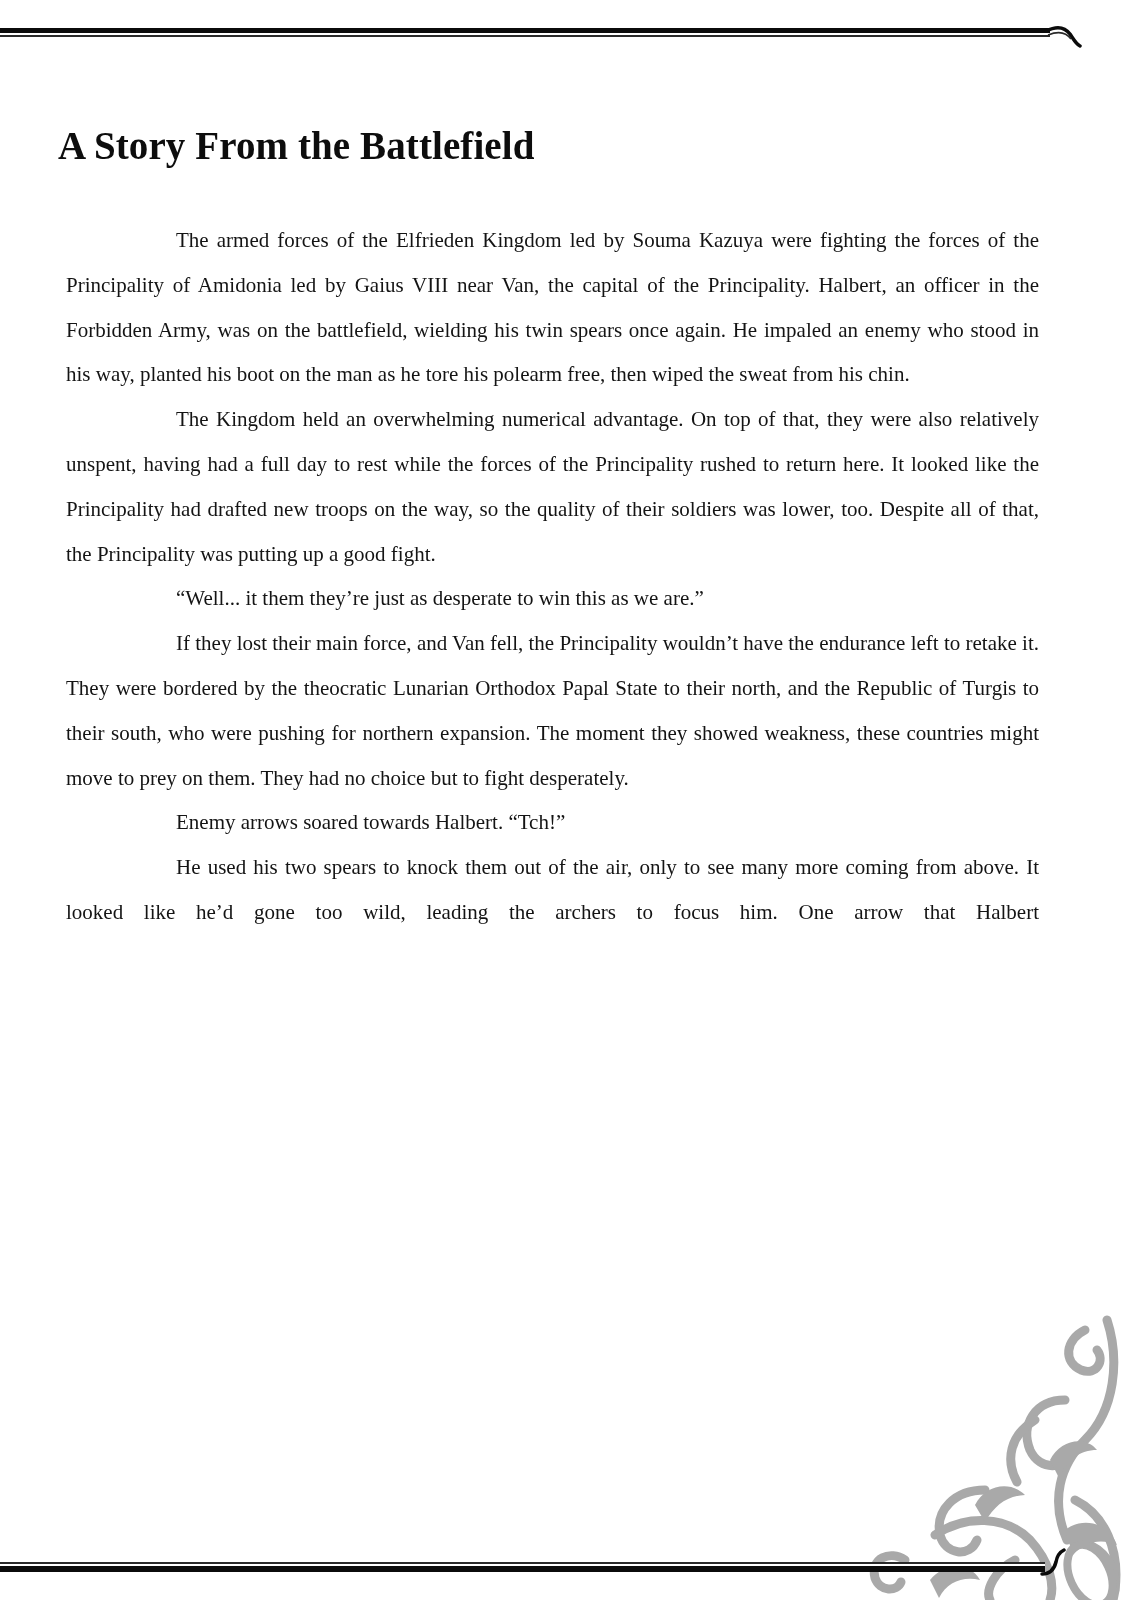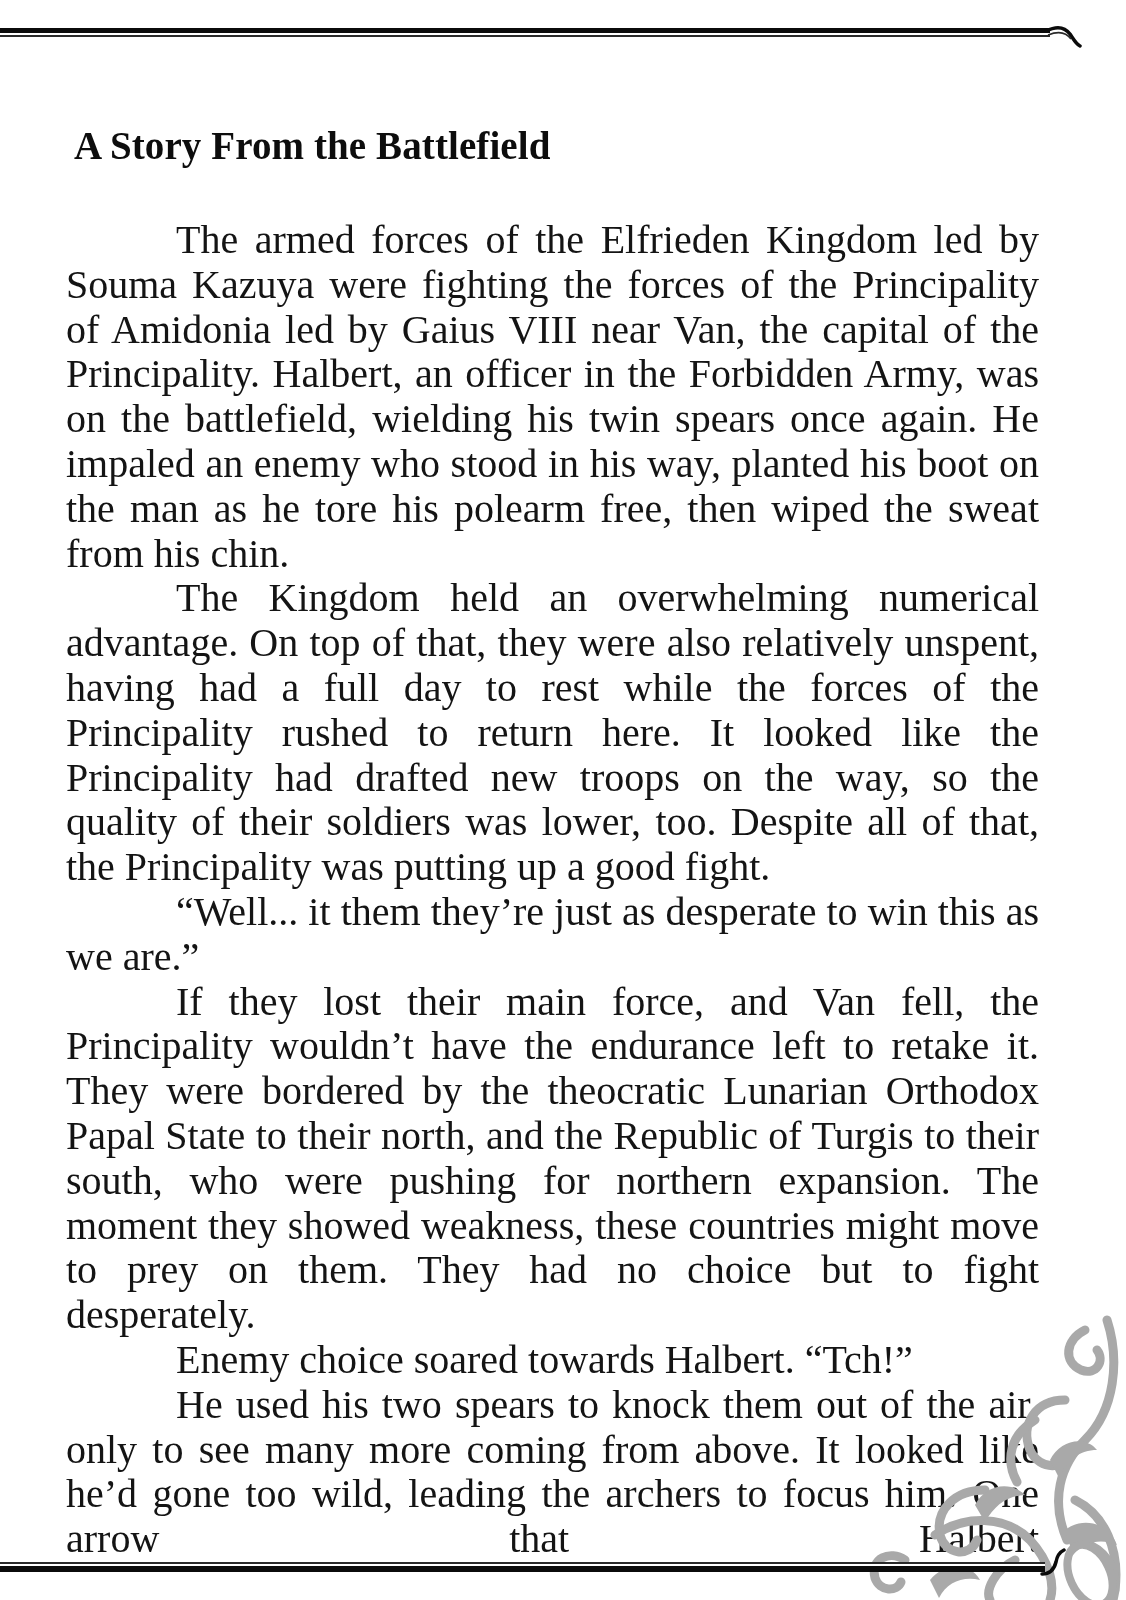--- a/index.html
+++ b/index.html
@@ -16,30 +16,30 @@
   .rule-bottom .gap { height: 2px; background: #fff; }
   .rule-bottom .thick { height: 6px; background: #0b0b0b; }
 
   .curl { position: absolute; }
   .curl-top { left: 1044px; top: 20px; }
   .curl-bottom { left: 1040px; top: 1548px; }
 
   .ornament { position: absolute; left: 835px; top: 1300px; width: 291px; height: 300px; }
 
   .title {
-    position: absolute; left: 74px; top: 122px;
+    position: absolute; left: 58px; top: 122px;
     font-family: "Liberation Serif", "DejaVu Serif", serif;
     font-weight: bold; font-size: 39px; line-height: 48px;
     color: #0d0d0d; margin: 0; letter-spacing: 0.1px;
   }
 
   .body {
     position: absolute; left: 66px; top: 218px; width: 973px;
     font-family: "Liberation Serif", "DejaVu Serif", serif;
-    font-size: 40px; line-height: 44.8px; color: #141414;
+    font-size: 21px; line-height: 44.8px; color: #141414;
   }
   .para { margin: 0; text-align: justify; text-indent: 110px; }
   .para.last-justified { text-align-last: justify; }
 </style>
 </head>
 <body>
 
 <div class="page">
 
   <div class="rule rule-top">
@@ -52,21 +52,21 @@
     <path d="M4 15 C14 11, 22 12, 27 19" fill="none" stroke="#2a2a2a" stroke-width="1.5"></path>
   </svg>
 
   <h1 class="title">A Story From the Battlefield</h1>
 
   <div class="body">
     <p class="para">The armed forces of the Elfrieden Kingdom led by Souma Kazuya were fighting the forces of the Principality of Amidonia led by Gaius VIII near Van, the capital of the Principality. Halbert, an officer in the Forbidden Army, was on the battlefield, wielding his twin spears once again. He impaled an enemy who stood in his way, planted his boot on the man as he tore his polearm free, then wiped the sweat from his chin.</p>
     <p class="para">The Kingdom held an overwhelming numerical advantage. On top of that, they were also relatively unspent, having had a full day to rest while the forces of the Principality rushed to return here. It looked like the Principality had drafted new troops on the way, so the quality of their soldiers was lower, too. Despite all of that, the Principality was putting up a good fight.</p>
     <p class="para">“Well... it them they’re just as desperate to win this as we are.”</p>
     <p class="para">If they lost their main force, and Van fell, the Principality wouldn’t have the endurance left to retake it. They were bordered by the theocratic Lunarian Orthodox Papal State to their north, and the Republic of Turgis to their south, who were pushing for northern expansion. The moment they showed weakness, these countries might move to prey on them. They had no choice but to fight desperately.</p>
-    <p class="para">Enemy choice soared towards Halbert. “Tch!”</p>
+    <p class="para">Enemy arrows soared towards Halbert. “Tch!”</p>
     <p class="para last-justified">He used his two spears to knock them out of the air, only to see many more coming from above. It looked like he’d gone too wild, leading the archers to focus him. One arrow that Halbert</p>
   </div>
 
   <svg class="ornament" viewBox="0 0 291 300">
     <g fill="none" stroke="#a9a9a9" stroke-width="9" stroke-linecap="round" stroke-linejoin="round">
       <path d="M250 30 C230 40, 228 62, 246 70 C262 76, 270 60, 262 50"></path>
       <path d="M272 20 C285 60, 280 110, 250 140 C225 165, 215 200, 232 240"></path>
       <path d="M230 100 C200 100, 185 125, 195 150 C205 172, 232 170, 236 150"></path>
       <path d="M200 120 C175 135, 170 160, 182 182"></path>
       <path d="M150 190 C120 190, 100 210, 105 235 C110 255, 135 258, 142 240"></path>

